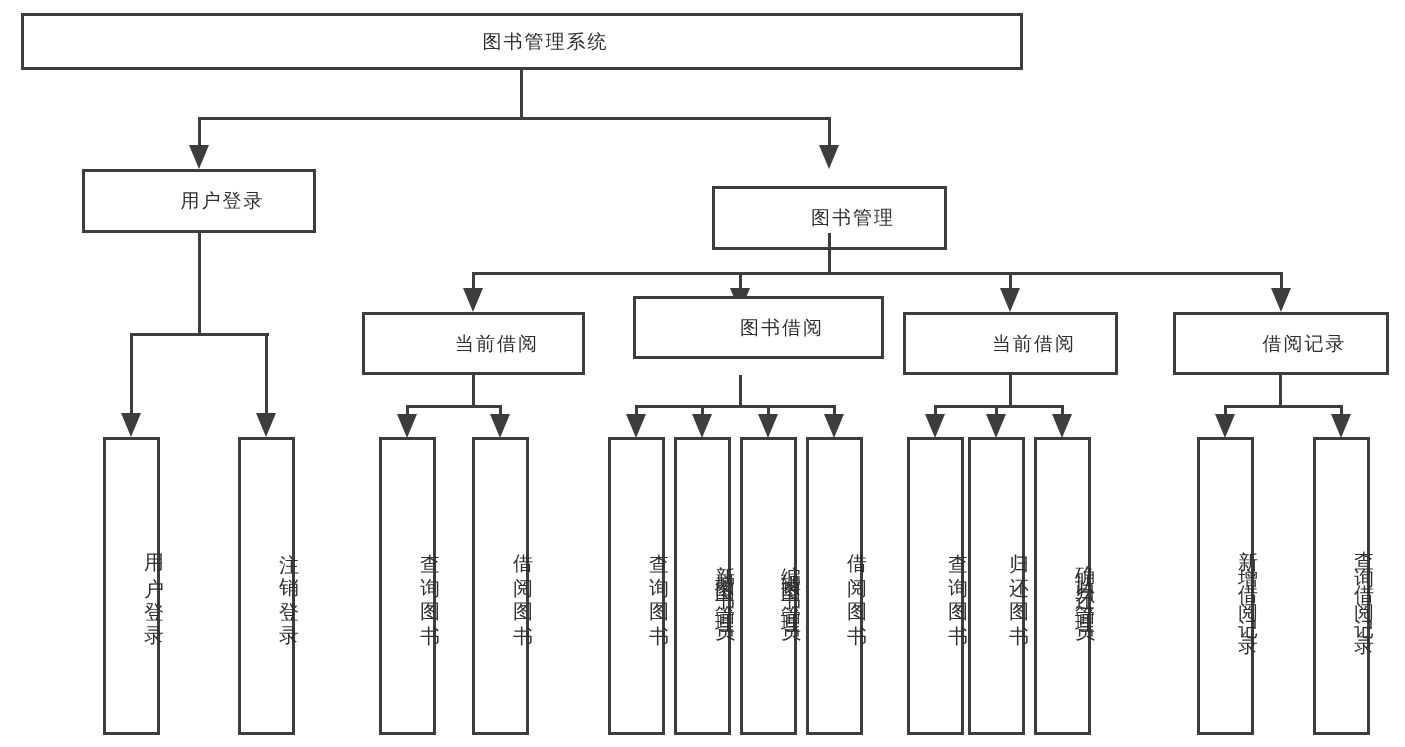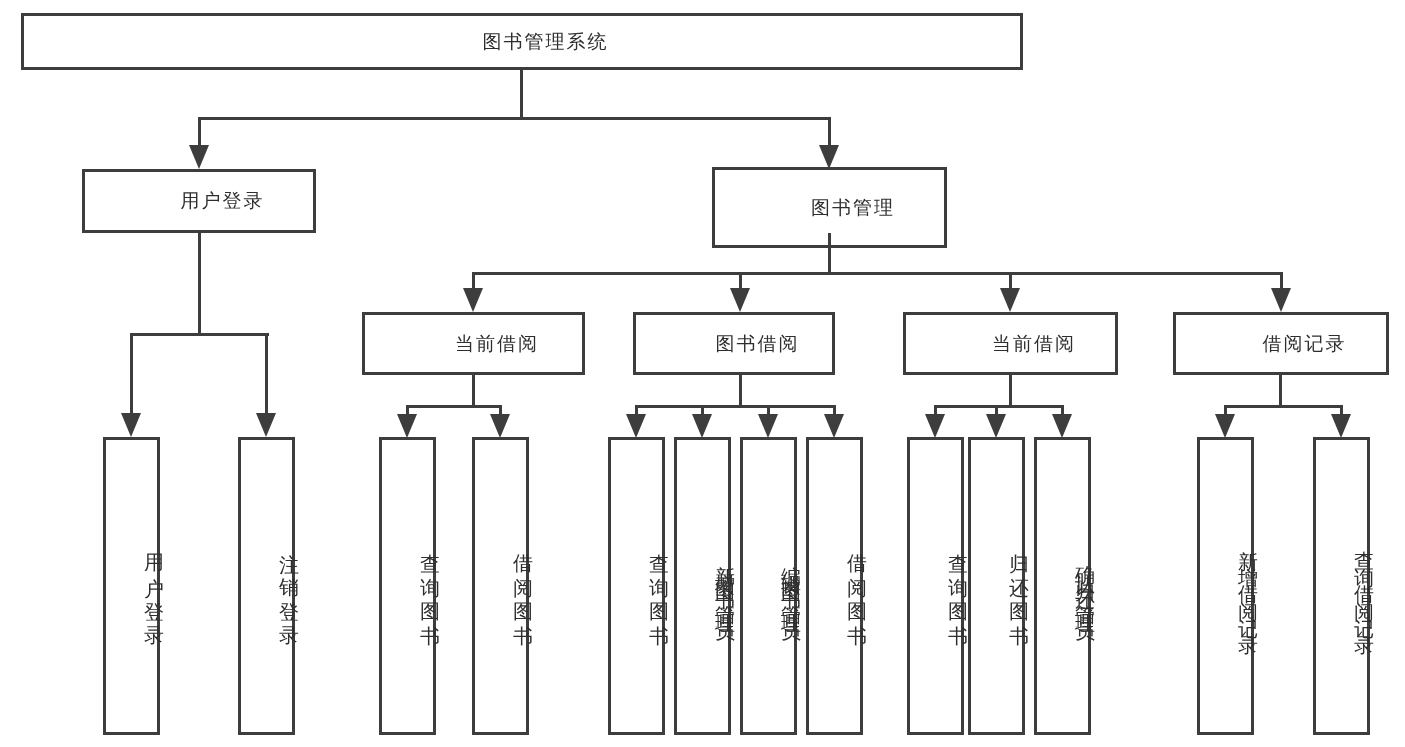--- a/index.html
+++ b/index.html
@@ -62,42 +62,42 @@
   <div class="box" style="left:21px;top:13px;width:1002px;height:57px">图书管理系统</div>
 
   <div class="vline" style="left:520px;top:70px;height:48px"></div>
   <div class="hline" style="left:198px;top:117px;width:633px"></div>
   <div class="vline" style="left:198px;top:117px;height:30px"></div>
   <div class="arrow" style="left:189px;top:145px"></div>
   <div class="vline" style="left:828px;top:117px;height:30px"></div>
   <div class="arrow" style="left:819px;top:145px"></div>
 
   <div class="box" style="left:82px;top:169px;width:234px;height:64px">用户登录</div>
-  <div class="box" style="left:712px;top:167px;width:235px;height:81px">图书管理</div>
+  <div class="box" style="left:712px;top:186px;width:235px;height:64px">图书管理</div>
 
   <div class="vline" style="left:198px;top:233px;height:102px"></div>
   <div class="hline" style="left:130px;top:333px;width:139px"></div>
   <div class="vline" style="left:130px;top:333px;height:82px"></div>
   <div class="arrow" style="left:121px;top:413px"></div>
   <div class="vline" style="left:265px;top:333px;height:82px"></div>
   <div class="arrow" style="left:256px;top:413px"></div>
 
   <div class="vline" style="left:828px;top:233px;height:41px"></div>
   <div class="hline" style="left:472px;top:272px;width:810px"></div>
   <div class="vline" style="left:472px;top:272px;height:18px"></div>
   <div class="arrow" style="left:463px;top:288px"></div>
   <div class="vline" style="left:739px;top:272px;height:18px"></div>
   <div class="arrow" style="left:730px;top:288px"></div>
   <div class="vline" style="left:1009px;top:272px;height:18px"></div>
   <div class="arrow" style="left:1000px;top:288px"></div>
   <div class="vline" style="left:1280px;top:272px;height:18px"></div>
   <div class="arrow" style="left:1271px;top:288px"></div>
 
   <div class="box" style="left:362px;top:312px;width:223px;height:63px">当前借阅</div>
-  <div class="box" style="left:633px;top:312px;width:202px;height:63px">图书借阅</div>
+  <div class="box" style="left:633px;top:296px;width:251px;height:63px">图书借阅</div>
   <div class="box" style="left:1173px;top:312px;width:216px;height:63px">借阅记录</div>
   <div class="box" style="left:903px;top:312px;width:215px;height:63px">当前借阅</div>
 
   <div class="vline" style="left:472px;top:375px;height:32px"></div>
   <div class="hline" style="left:406px;top:405px;width:96px"></div>
   <div class="vline" style="left:406px;top:405px;height:11px"></div>
   <div class="arrow" style="left:397px;top:414px"></div>
   <div class="vline" style="left:499px;top:405px;height:11px"></div>
   <div class="arrow" style="left:490px;top:414px"></div>
 

